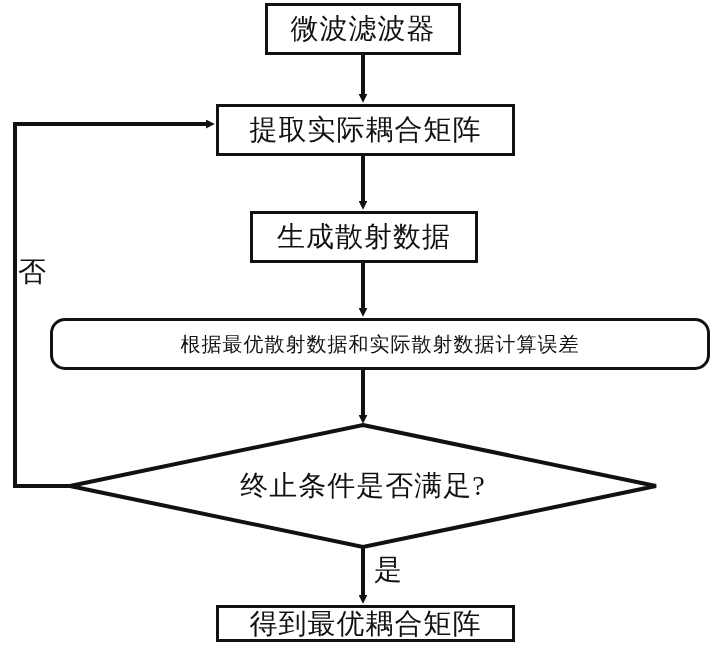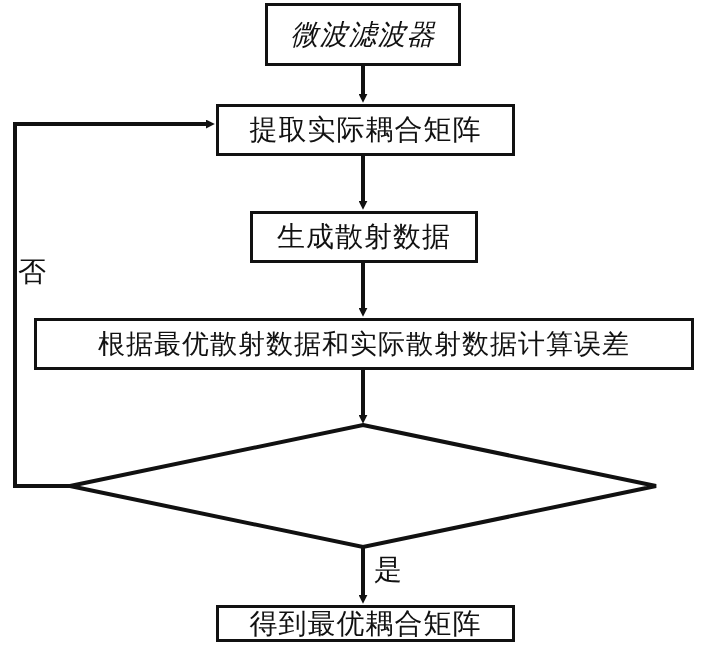--- a/index.html
+++ b/index.html
@@ -77,36 +77,39 @@
 
     <line x1="363" y1="263" x2="363" y2="313" stroke="#111111" stroke-width="4" marker-end="url(#arrowhead)"></line>
 
     <line x1="363" y1="370" x2="363" y2="420" stroke="#111111" stroke-width="4" marker-end="url(#arrowhead)"></line>
 
     <line x1="363" y1="547" x2="363" y2="600" stroke="#111111" stroke-width="4" marker-end="url(#arrowhead)"></line>
 
     <polyline points="70,486 15,486 15,124 211,124" fill="none" stroke="#111111" stroke-width="4" marker-end="url(#arrowhead)"></polyline>
   </svg>
 
-  <div class="node-box" style="left:265px; top:3px; width:196px; height:63px; font-size:28px;font-style:italic;">
+  <div class="node-box" style="left:265px; top:3px; width:196px; height:52px; font-size:28px;">
     <span class="node-label">微波滤波器</span>
   </div>
 
   <div class="node-box" style="left:250px; top:211px; width:228px; height:52px; font-size:28px;">
     <span class="node-label">生成散射数据</span>
   </div>
 
   <div class="node-box" style="left:216px; top:104px; width:299px; height:52px; font-size:28px;">
     <span class="node-label">提取实际耦合矩阵</span>
   </div>
 
-  <div class="node-box" style="left:34px; top:318px; width:660px; height:52px; font-size:27px;">
+  <div class="node-box" style="left:50px; top:318px; width:660px; height:52px; font-size:20px;border-radius:15px;">
     <span class="node-label">根据最优散射数据和实际散射数据计算误差</span>
   </div>
 
+  <div class="diamond-label" style="left:140px; top:456px; width:446px; height:60px; font-size:28px;">
+    <span class="node-label">终止条件是否满足?</span>
+  </div>
 
   <div class="node-box" style="left:216px; top:605px; width:299px; height:37px; font-size:28px;">
     <span class="node-label">得到最优耦合矩阵</span>
   </div>
 
   <div class="edge-label" style="left:18px; top:258px; font-size:28px;">否</div>
 
   <div class="edge-label" style="left:374px; top:556px; font-size:28px;">是</div>
 
 </div>

